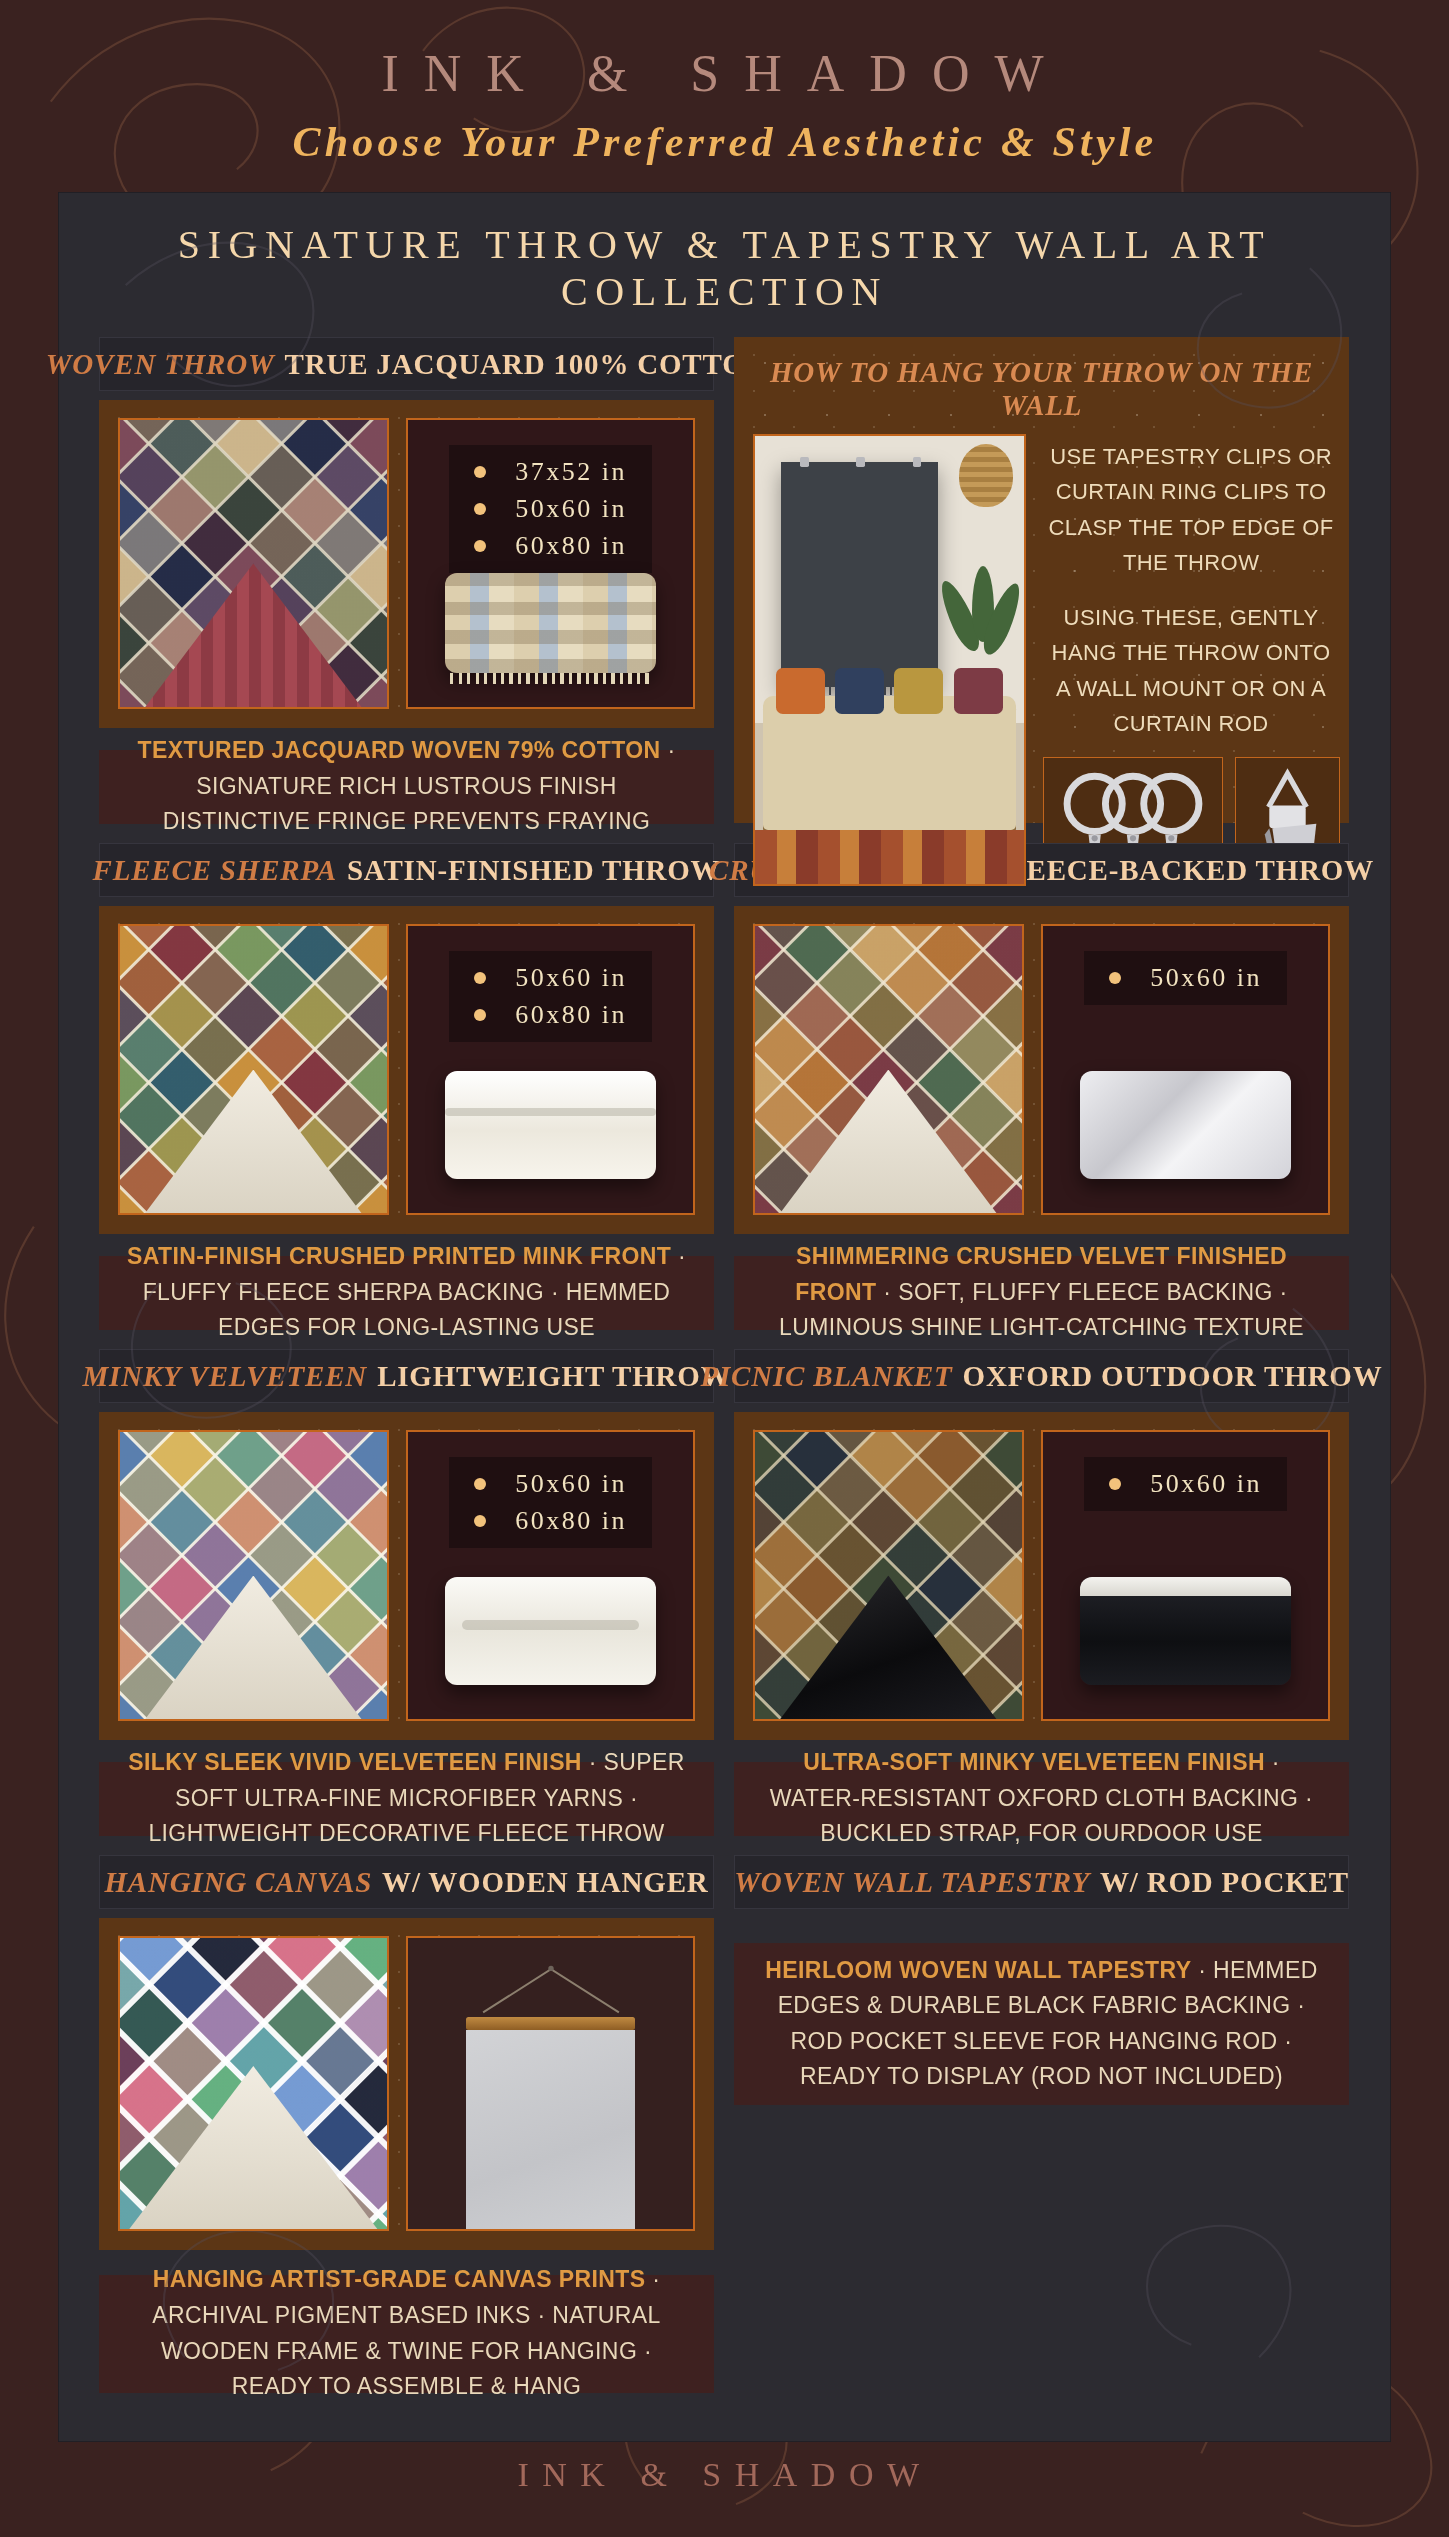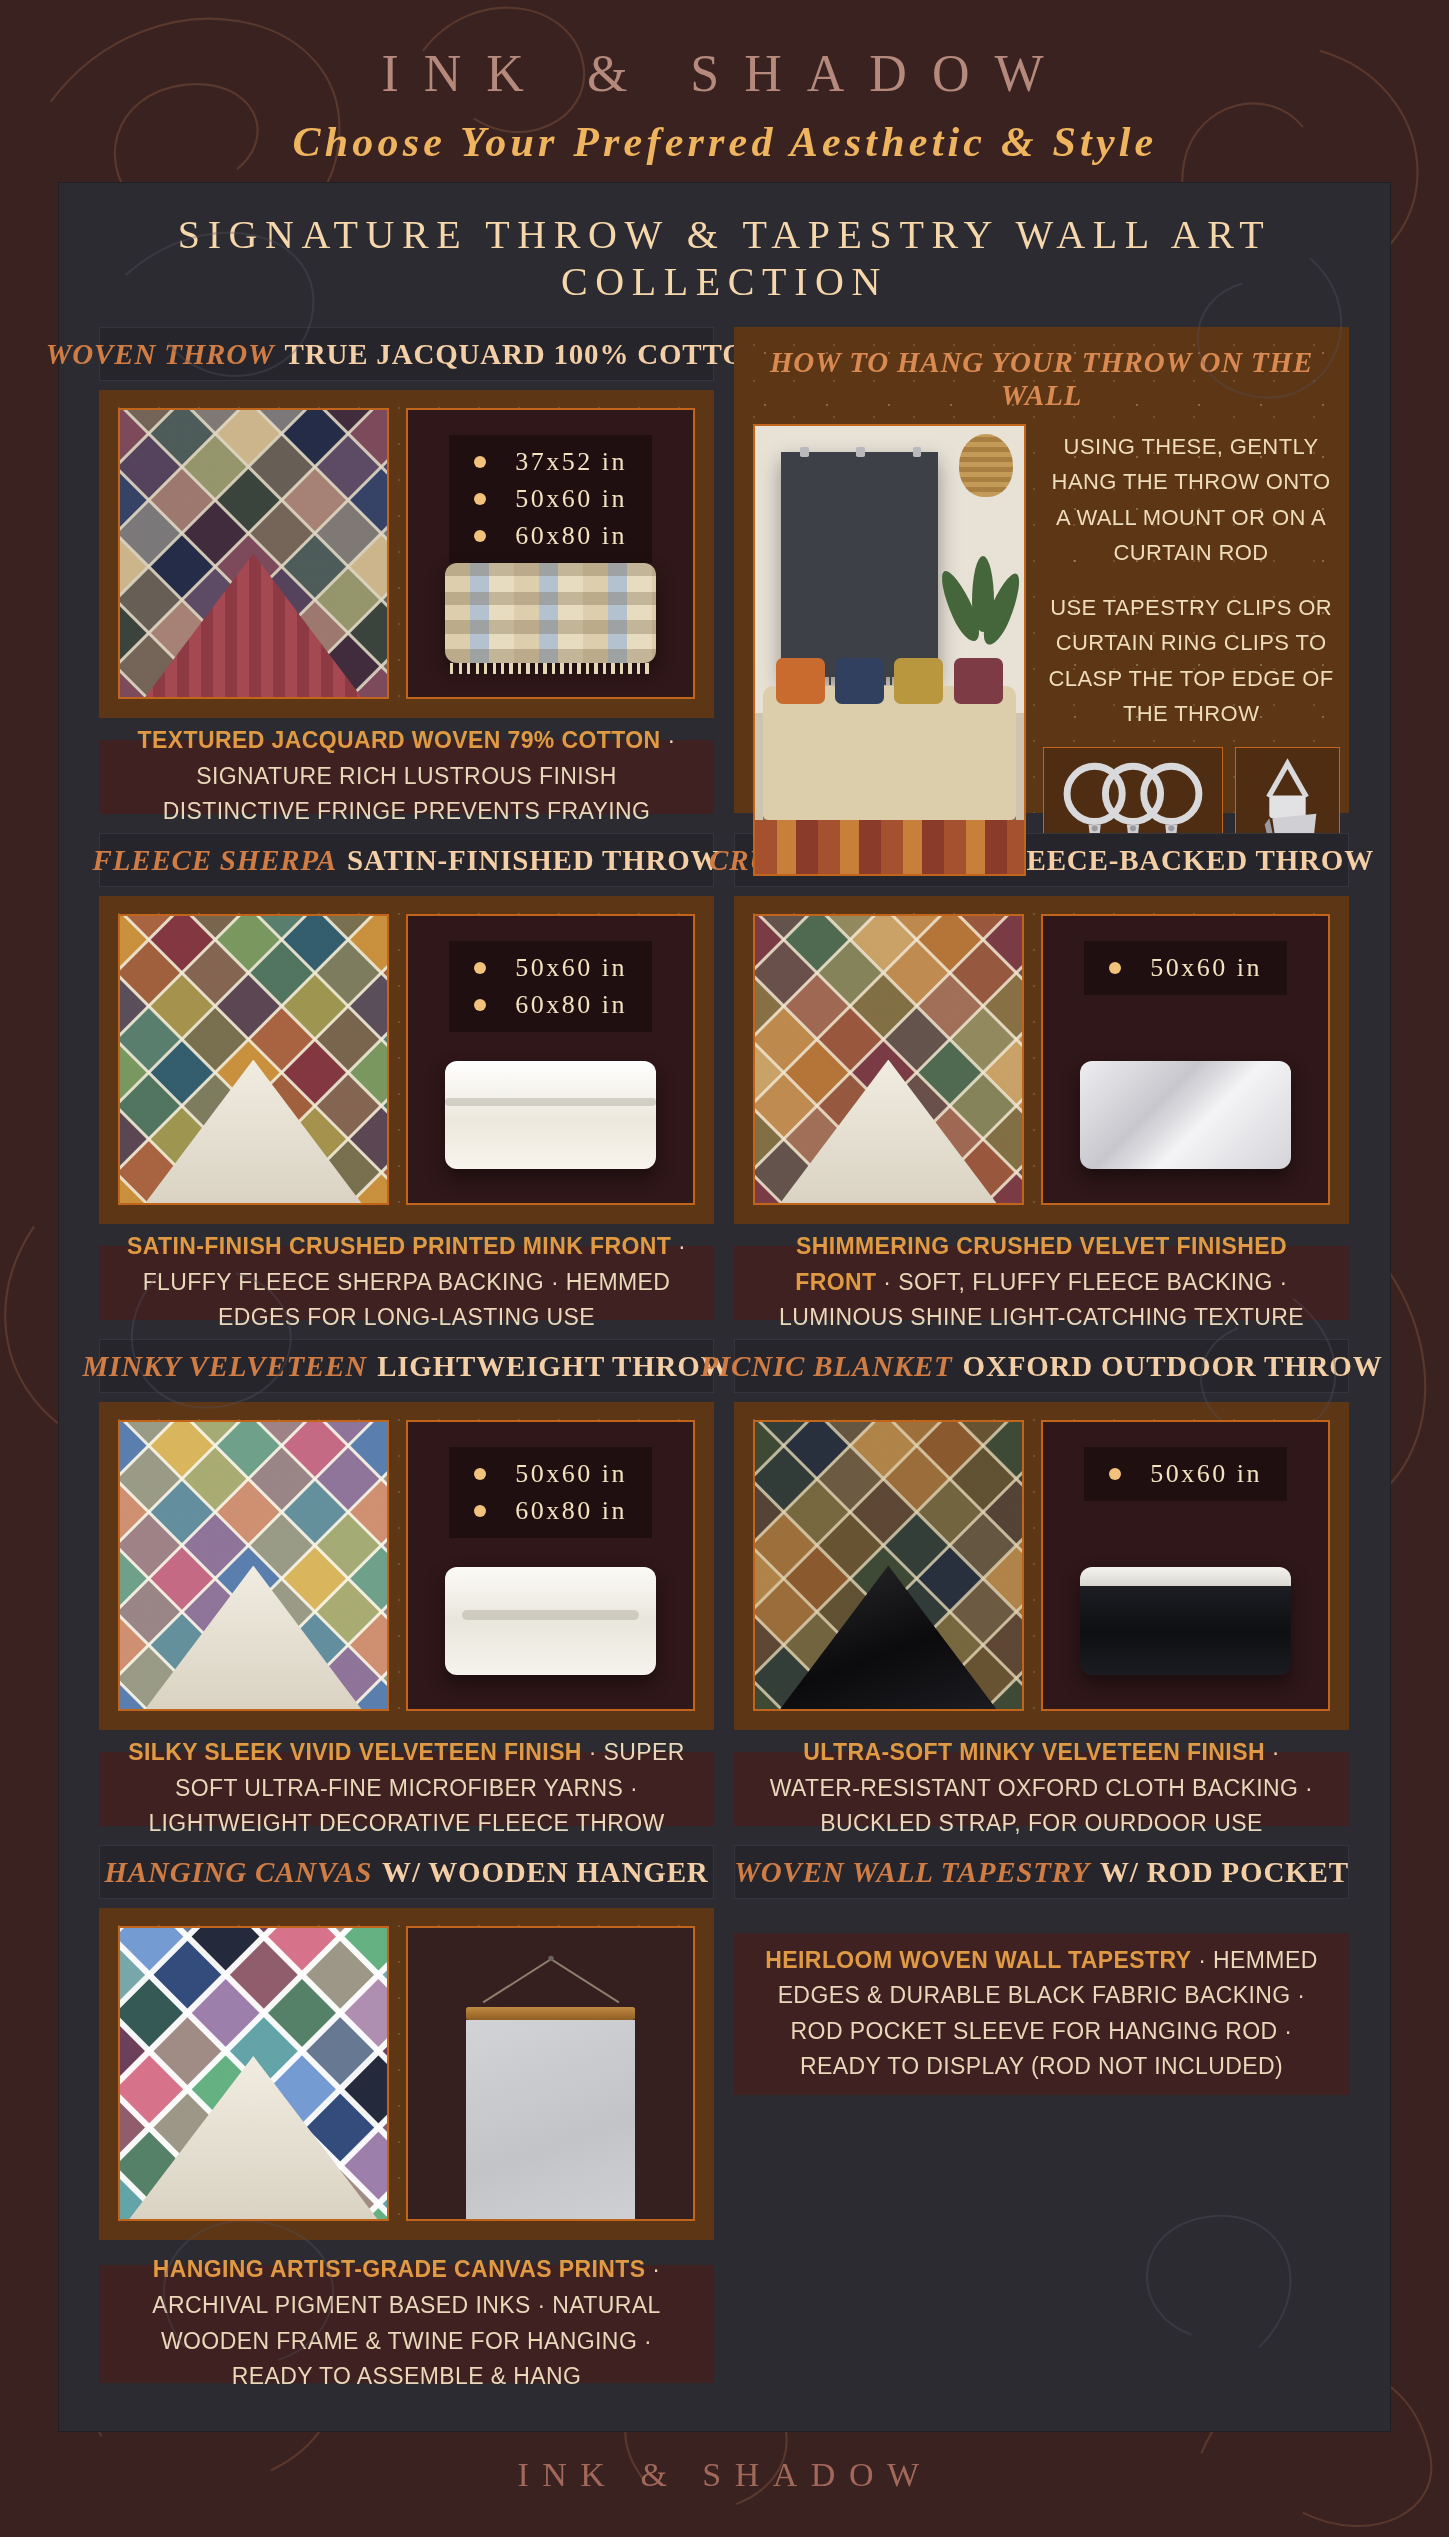--- a/index.html
+++ b/index.html
@@ -10,21 +10,21 @@
   .florals path{fill:none;stroke:#8a5a42;stroke-width:2.5;opacity:.4;}
   .florals.inner path{stroke:#55505e;opacity:.35;}
 
   
   .brand-title{position:absolute;top:44px;left:0;width:100%;text-align:center;
     font-size:52px;letter-spacing:25px;color:#b5897c;font-weight:400;}
   .brand-tagline{position:absolute;top:118px;left:0;width:100%;text-align:center;
     font-style:italic;font-size:42px;letter-spacing:4.2px;color:#efb45e;font-weight:600;}
 
   
-  .panel{position:absolute;left:58px;top:182px;width:1333px;height:2250px;
+  .panel{position:absolute;left:58px;top:192px;width:1333px;height:2250px;
     background:#2c2b31;box-shadow:0 0 0 0.8px #1e1d22 inset;
     padding:29px 41px 0;box-sizing:border-box;}
   .panel-title{width:100%;text-align:center;font-size:40px;letter-spacing:7.6px;
     color:#f5d7ab;margin:0 0 22px;font-weight:400;}
 
   .grid{display:grid;grid-template-columns:615px 615px;column-gap:22px;row-gap:41px;gap:20px;}
   .card{display:flex;flex-direction:column;height:486px;}
   .card.tall{height:536px;}
 
   .card-head{height:52px;flex:0 0 52px;margin-bottom:8.5px;background:#26252b;
@@ -261,22 +261,22 @@
               </div>
               <div class="couch"></div>
               <span class="pillow" style="left:8%;background:#c96a2e"></span>
               <span class="pillow" style="left:30%;background:#30405e"></span>
               <span class="pillow" style="left:52%;background:#b9973f"></span>
               <span class="pillow" style="left:74%;background:#7d3b45"></span>
               <div class="rug"></div>
             </div>
             <div class="howto-right">
               <div>
+                <p class="howto-text">USE TAPESTRY CLIPS OR CURTAIN RING CLIPS TO CLASP THE TOP EDGE OF THE THROW</p>
                 <p class="howto-text">USING THESE, GENTLY HANG THE THROW ONTO A WALL MOUNT OR ON A CURTAIN ROD</p>
-                <p class="howto-text">USE TAPESTRY CLIPS OR CURTAIN RING CLIPS TO CLASP THE TOP EDGE OF THE THROW</p>
               </div>
               <div class="hw-boxes">
                 <div class="hw-box hw-rings">
                   <svg width="166" height="115" viewBox="0 0 210 150">
                     <g fill="none" stroke="#d9d9dc" stroke-width="9">
                       <circle cx="55" cy="52" r="36"></circle>
                         <circle cx="105" cy="52" r="36"></circle>
                         <circle cx="155" cy="52" r="36"></circle>
                     </g>
                     <g fill="#cfcfd3">

